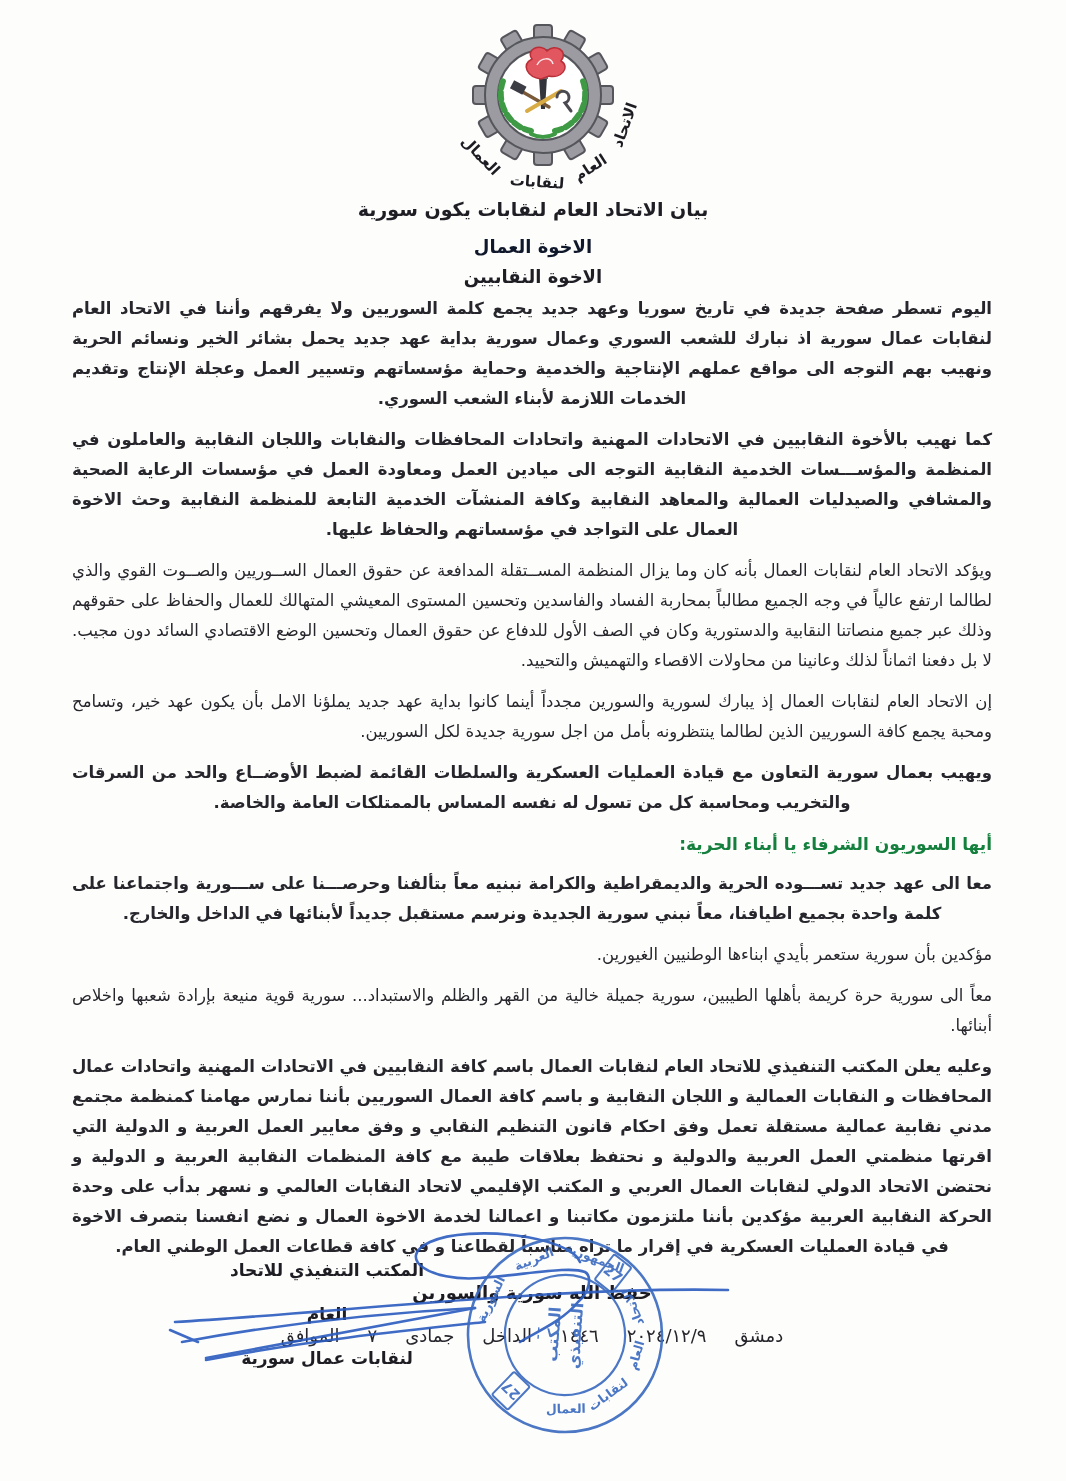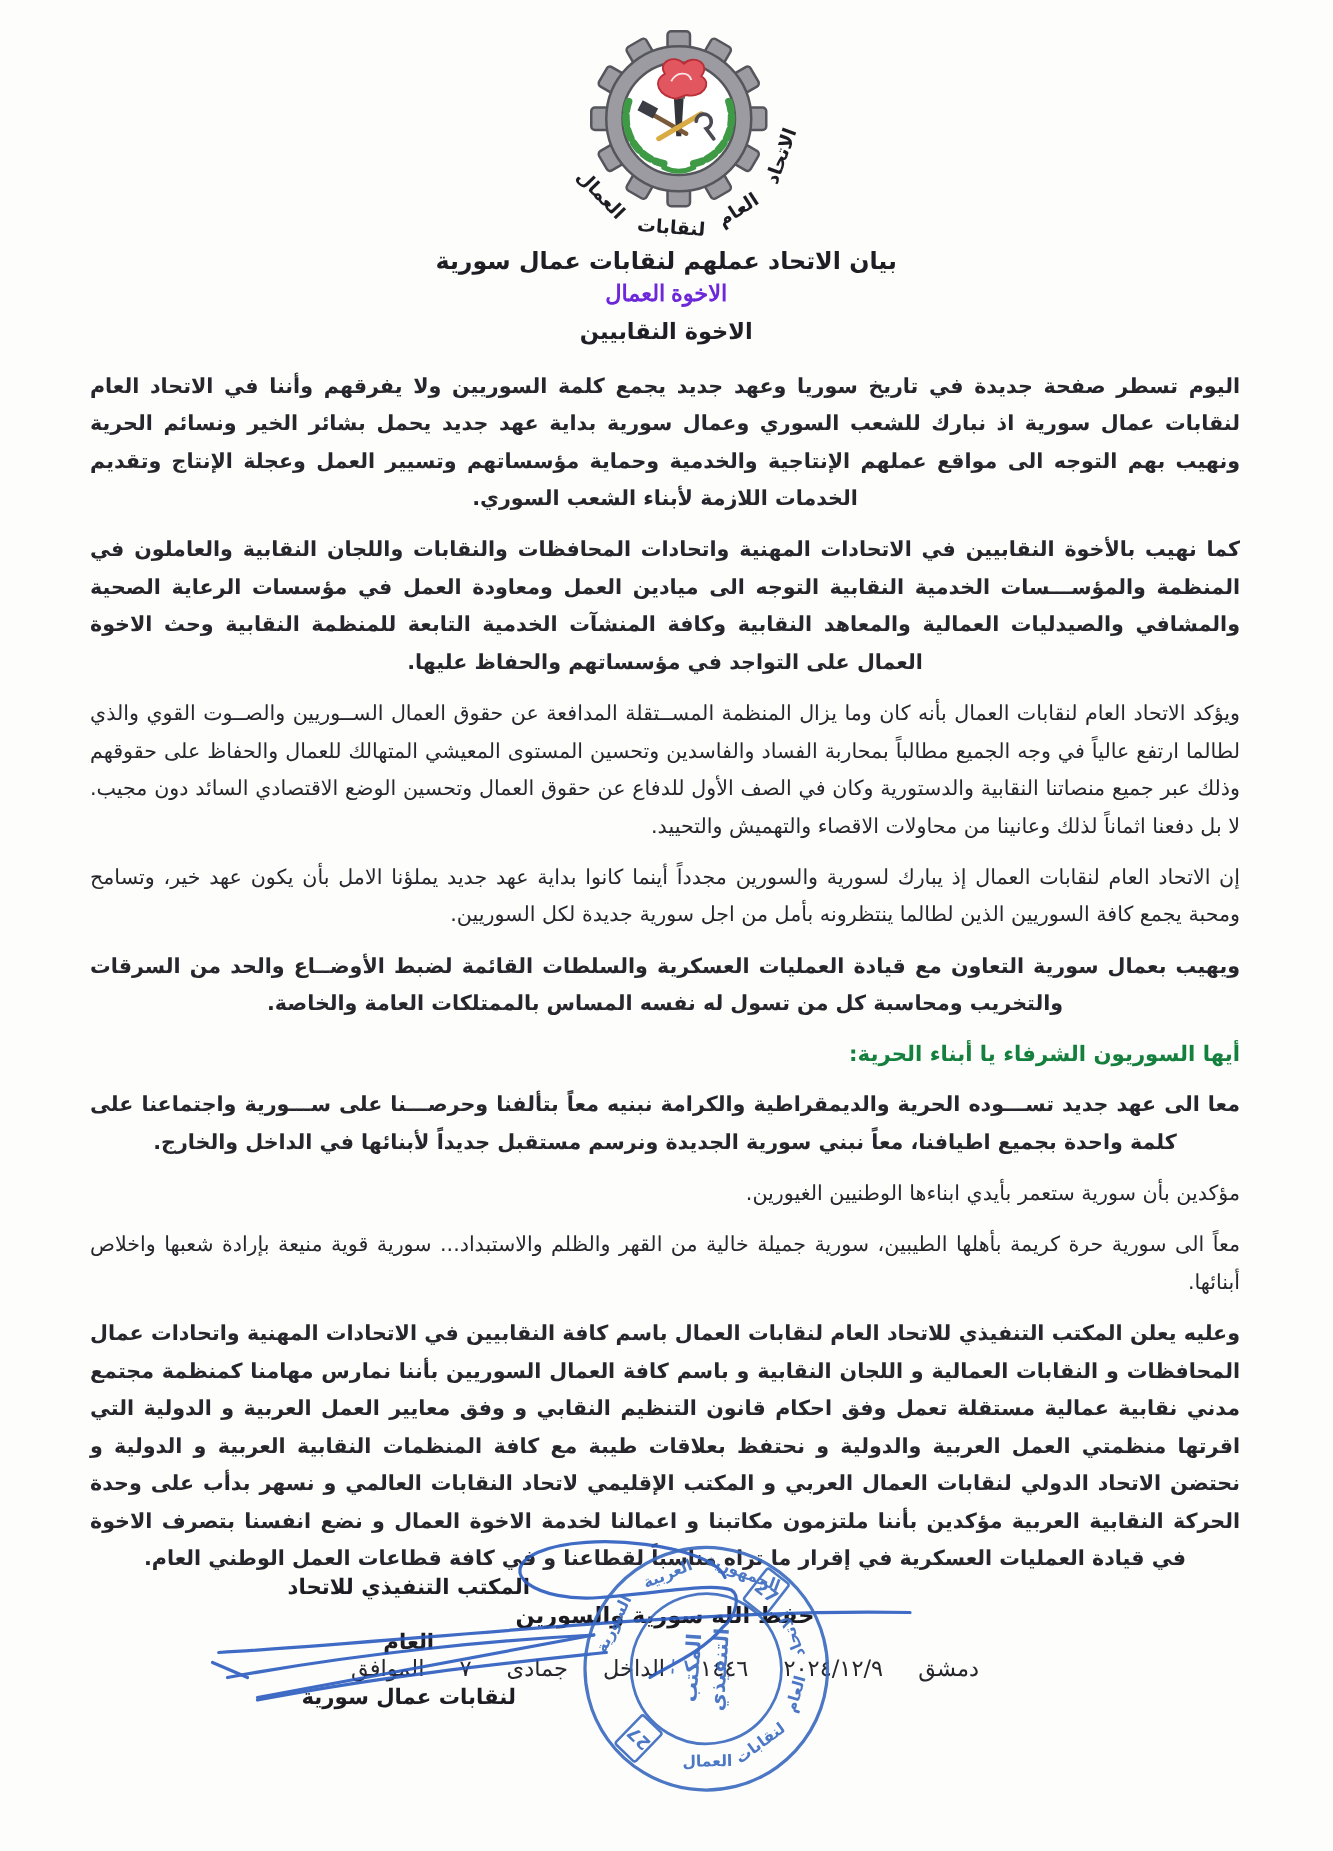--- a/index.html
+++ b/index.html
@@ -11,21 +11,21 @@
     overflow:hidden;
     font-family:"DejaVu Sans",sans-serif;
     color:#26262c;
     direction:rtl;
   }
   
   .logo{position:absolute;left:390px;top:8px;width:306px;height:200px;}
   
   .title-block{position:absolute;top:198px;left:0;right:0;text-align:center;}
   .title-block .t1{font-size:19px;font-weight:bold;color:#1e1e24;}
-  .title-block .t2{font-size:18px;font-weight:bold;color:#6d28d9;margin-top:4px;font-family:Liberation Serif, serif;}
+  .title-block .t2{font-size:18px;font-weight:bold;color:#0f172a;margin-top:16px;}
   .title-block .t3{font-size:18px;font-weight:bold;color:#1e1e24;margin-top:9px;}
   
   .body{position:absolute;top:294px;right:74px;left:72px;font-size:16.5px;line-height:30px;}
   .body p{margin:0 0 11px 0;text-align:justify;}
   .body p.lc{text-align-last:center;font-weight:bold;}
   .body p.lr{text-align-last:right;}
   .body h3{margin:3px 0 10px 0;font-size:17px;font-weight:bold;color:#15803d;text-align:right;}
   .closing{margin-top:16px;text-align:center;font-weight:bold;font-size:18px;color:#1a1a20;}
   .dateline{margin-top:13px;display:flex;direction:ltr;justify-content:center;gap:28px;font-size:18px;color:#26262c;}
   
@@ -105,21 +105,21 @@
 
     <g font-size="15" font-weight="bold" fill="#1c1c22" text-anchor="middle">
       <text transform="translate(86.5,31.5) rotate(-70)">الاتحاد</text>
       <text transform="translate(50,77) rotate(-33)">العام</text>
       <text transform="translate(-6.4,91.8) rotate(4)">لنقابات</text>
       <text transform="translate(-66,64) rotate(46)">العمال</text>
     </g>
   </svg>
 
   <div class="title-block">
-    <div class="t1">بيان الاتحاد عملهم لنقابات عمال سورية</div>
+    <div class="t1">بيان الاتحاد العام لنقابات يكون سورية</div>
     <div class="t2">الاخوة العمال</div>
     <div class="t3">الاخوة النقابيين</div>
   </div>
 
   <div class="body">
     <p class="lc">اليوم تسطر صفحة جديدة في تاريخ سوريا وعهد جديد يجمع كلمة السوريين ولا يفرقهم وأننا في الاتحاد العام لنقابات عمال سورية اذ نبارك للشعب السوري وعمال سورية بداية عهد جديد يحمل بشائر الخير ونسائم الحرية ونهيب بهم التوجه الى مواقع عملهم الإنتاجية والخدمية وحماية مؤسساتهم وتسيير العمل وعجلة الإنتاج وتقديم الخدمات اللازمة لأبناء الشعب السوري.</p>
     <p class="lc">كما نهيب بالأخوة النقابيين في الاتحادات المهنية واتحادات المحافظات والنقابات واللجان النقابية والعاملون في المنظمة والمؤســـسات الخدمية النقابية التوجه الى ميادين العمل ومعاودة العمل في مؤسسات الرعاية الصحية والمشافي والصيدليات العمالية والمعاهد النقابية وكافة المنشآت الخدمية التابعة للمنظمة النقابية وحث الاخوة العمال على التواجد في مؤسساتهم والحفاظ عليها.</p>
     <p class="lr">ويؤكد الاتحاد العام لنقابات العمال بأنه كان وما يزال المنظمة المســتقلة المدافعة عن حقوق العمال الســوريين والصــوت القوي والذي لطالما ارتفع عالياً في وجه الجميع مطالباً بمحاربة الفساد والفاسدين وتحسين المستوى المعيشي المتهالك للعمال والحفاظ على حقوقهم وذلك عبر جميع منصاتنا النقابية والدستورية وكان في الصف الأول للدفاع عن حقوق العمال وتحسين الوضع الاقتصادي السائد دون مجيب. لا بل دفعنا اثماناً لذلك وعانينا من محاولات الاقصاء والتهميش والتحييد.</p>
     <p class="lr">إن الاتحاد العام لنقابات العمال إذ يبارك لسورية والسورين مجدداً أينما كانوا بداية عهد جديد يملؤنا الامل بأن يكون عهد خير، وتسامح ومحبة يجمع كافة السوريين الذين لطالما ينتظرونه بأمل من اجل سورية جديدة لكل السوريين.</p>
     <p class="lc">ويهيب بعمال سورية التعاون مع قيادة العمليات العسكرية والسلطات القائمة لضبط الأوضــاع والحد من السرقات والتخريب ومحاسبة كل من تسول له نفسه المساس بالممتلكات العامة والخاصة.</p>

